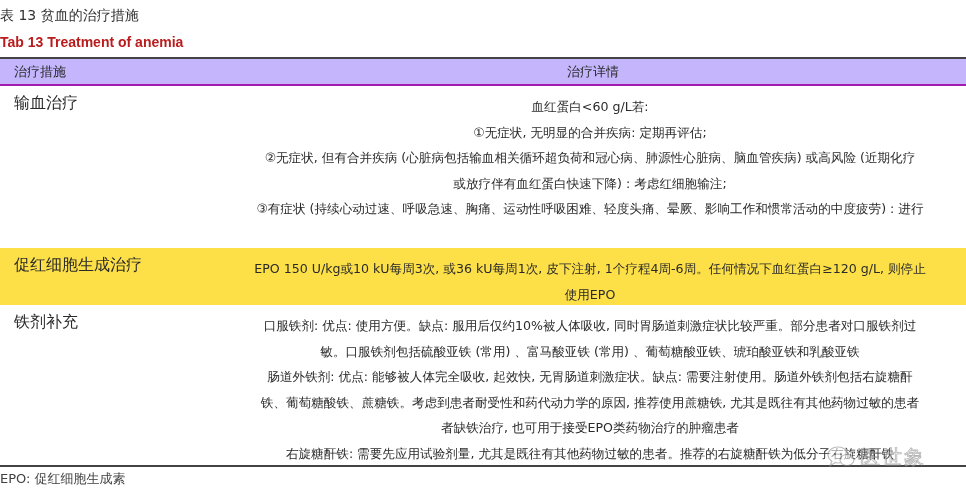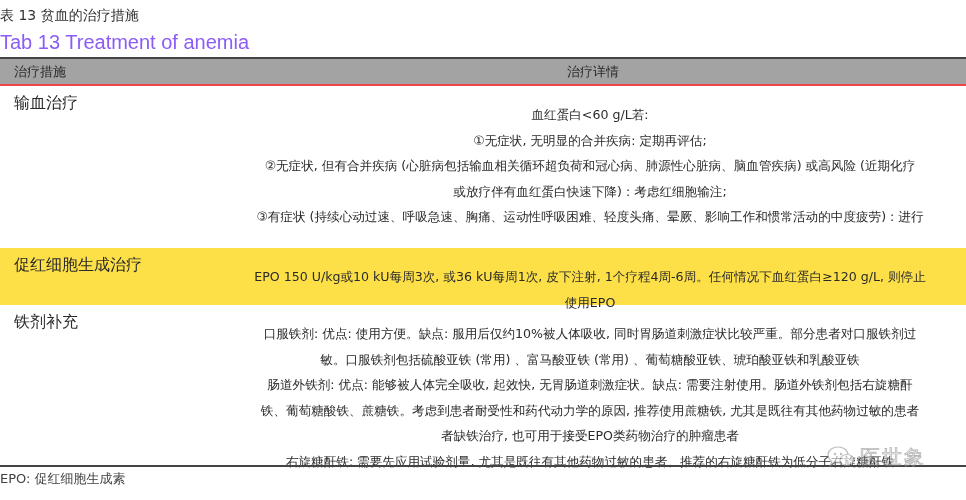--- a/index.html
+++ b/index.html
@@ -8,48 +8,48 @@
     font-family: "DejaVu Sans", "Liberation Sans", sans-serif;
     color: #2a2a2a;
   }
   .caption-cn {
     position: absolute; left: 0; top: 6px;
     font-size: 14px; line-height: 18px; color: #333;
   }
   .caption-en {
     position: absolute; left: 0; top: 33px;
     font-family: "Liberation Sans", sans-serif;
-    font-size: 20px; line-height: 18px; color: #8b5cf6;
+    font-size: 14px; line-height: 18px; color: #b91c1c; font-weight: bold;
   }
   .table {
     position: absolute; left: 0; top: 57px; width: 966px;
   }
   .thead {
     border-top: 2px solid #444;
-    border-bottom: 2px solid #ef4444;
-    background: #a3a3a3;
+    border-bottom: 2px solid #a21caf;
+    background: #c4b5fd;
     height: 25px;
     position: relative;
     padding-left: 8px;
   }
   .thead .col1 {
     position: absolute; left: 14px; top: 0; line-height: 25px; font-size: 13px;
   }
   .thead .col2 {
     position: absolute; left: 220px; right: 0; top: 0; text-align: center;
     line-height: 25px; font-size: 13px;
   }
   .row { position: relative; }
   .row .col1 {
     position: absolute; left: 14px; top: 4px; font-size: 16px; line-height: 25.5px;
   }
   .row .col2 {
     margin-left: 222px; margin-right: 8px;
     text-align: center; font-size: 12.6px; line-height: 25.5px;
-    padding-top: 16px; padding-bottom: 3px;
+    padding-top: 8px; padding-bottom: 3px;
   }
   .row.shaded { background: #fde047; }
   .row1 { height: 161px; }
   .row2 { height: 57px; margin-top: 1px; }
   .row3 { height: 160px; }
   .line { display: block; white-space: nowrap; }
   .tfoot-line {
     position: absolute; left: 0; top: 465px; width: 966px; height: 0;
     border-top: 2px solid #444;
   }

